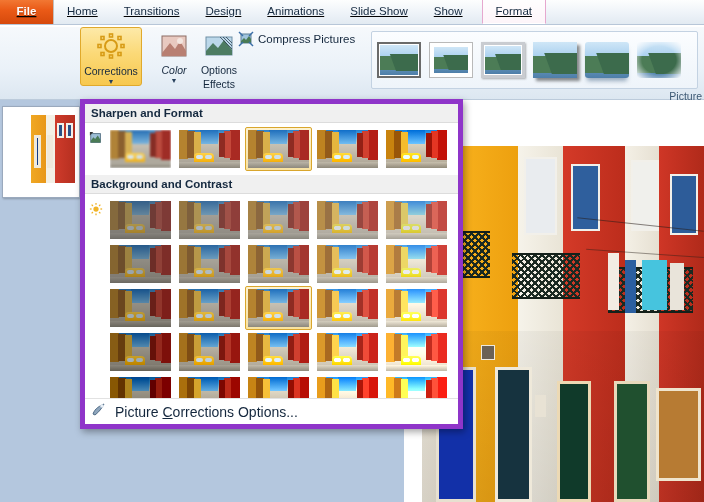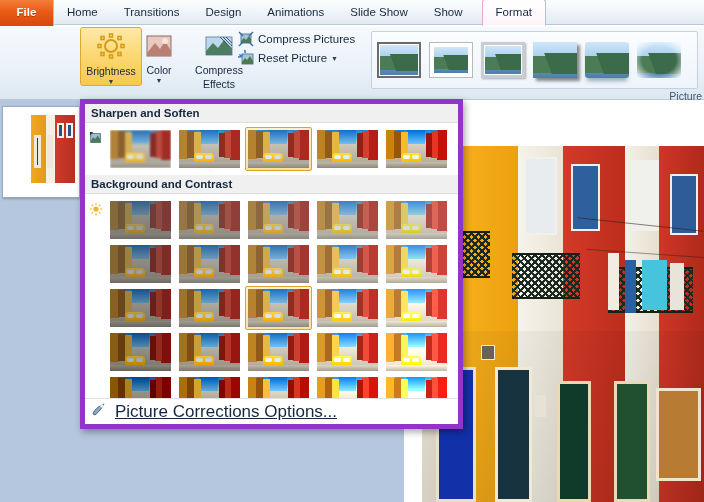--- a/index.html
+++ b/index.html
@@ -10,21 +10,21 @@
     font-family: "Liberation Sans", sans-serif;
     background: #ffffff;
   }
   #app { position: relative; width: 704px; height: 502px; overflow: hidden; }
 
   
   .tabstrip {
     position: absolute; left: 0; top: 0; width: 704px; height: 25px;
     background: linear-gradient(to bottom, #fdfefe 0%, #eef3f8 55%, #e2eaf2 100%);
     border-bottom: 1px solid #b7c6d8;
-    display: flex; align-items: center;
+    display: flex; align-items: flex-end; text-decoration: underline;
   }
   .tab {
     display: flex; align-items: center; justify-content: center;
     padding: 0 13px; height: 27px;
     font-size: 11.5px; color: #15293f; white-space: nowrap;
     cursor: default;
   }
   .tab.file {
     background: linear-gradient(to bottom, #f4803b 0%, #ea5a17 48%, #d6490c 100%);
     color: #ffffff; font-weight: bold; width: 54px; padding: 0;
@@ -135,21 +135,21 @@
     background: linear-gradient(to bottom,#fdf2cf,#f8e2a1);
     border: 1px solid #d9a62d; border-radius: 2px; padding: 2px;
   }
   .cellimg { width: 100%; height: 100%; overflow: hidden; position: relative; }
 
   .ddfooter {
     position: absolute; left: 0; right: 0; bottom: 0; height: 26px;
     background: #ffffff; border-top: 1px solid #e2e2e2;
     display: flex; align-items: center; gap: 8px; padding-left: 6px;
   }
-  .ddfooter .ft { font-size: 17px; color: #14273d; text-decoration: underline; }
+  .ddfooter .ft { font-size: 14px; color: #14273d; }
   .ddfooter .ft u { text-decoration: underline; }
 
   
   .street { position: absolute; inset: 0; overflow: hidden;
     background: linear-gradient(to bottom, #2f7fc4 0%, #5fa8d8 18%, #c9c3b4 34%, #a39c90 100%); }
   .street .sky { position:absolute; left:34%; top:0; width:30%; height:36%;
     background: linear-gradient(to bottom,#1f6fbc,#76b6e2); }
   .street .bL1 { position:absolute; left:0; top:0; width:15%; height:76%; background:#b5832f; }
   .street .bL2 { position:absolute; left:13%; top:2%; width:14%; height:72%; background:#8f5f28; }
   .street .bL3 { position:absolute; left:25%; top:6%; width:11%; height:66%; background:#d9b04a; }
@@ -222,26 +222,26 @@
                 <rect x="14.5" y="23" width="3" height="3"></rect>
               <rect x="3" y="12.5" width="3" height="3"></rect>
                 <rect x="26" y="12.5" width="3" height="3"></rect>
               <rect x="6" y="4.5" width="3" height="3"></rect>
                 <rect x="23" y="4.5" width="3" height="3"></rect>
               <rect x="6" y="20.5" width="3" height="3"></rect>
                 <rect x="23" y="20.5" width="3" height="3"></rect>
             </g>
           </svg>
         </span>
-        <span class="lbl">Brightness</span>
+        <span class="lbl">Corrections</span>
         <span class="caret">▼</span>
       </div>
     </div>
 
-    <div class="grp" style="left:128px;">
+    <div class="grp" style="left:143px;font-style:italic;">
       <div class="bigbtn">
         <span class="ic">
           <svg width="32" height="32" viewBox="0 0 32 32">
             <rect x="4" y="5" width="24" height="20" fill="#e8c9c0" stroke="#8b6d64"></rect>
             <path d="M4 22 L12 12 L17 18 L22 10 L28 20 L28 25 L4 25 Z" fill="#b87f72"></path>
             <circle cx="22" cy="10" r="3" fill="#f3e6e0"></circle>
           </svg>
         </span>
         <span class="lbl">Color</span>
         <span class="caret">▼</span>
@@ -254,53 +254,41 @@
           <svg width="32" height="32" viewBox="0 0 32 32">
             <rect x="3" y="6" width="26" height="18" fill="#bcd8ea" stroke="#6f8fa5"></rect>
             <path d="M3 20 L10 12 L15 17 L21 9 L29 19 L29 24 L3 24 Z" fill="#4d7c62"></path>
             <g stroke="#2b3b48" stroke-width="1" opacity=".75">
               <line x1="17" y1="6" x2="29" y2="18"></line>
                 <line x1="20" y1="6" x2="29" y2="15"></line>
               <line x1="23" y1="6" x2="29" y2="12"></line>
             </g>
           </svg>
         </span>
-        <span class="lbl">Compress</span>
+        <span class="lbl">Options</span>
         <span class="lbl">Effects</span>
       </div>
     </div>
 
     <div class="grp cmdlist" style="left:238px;">
       <div class="cmd">
         <span class="ci">
           <svg width="16" height="16" viewBox="0 0 16 16">
             <rect x="3" y="3" width="10" height="9" fill="#9fc4dd" stroke="#5d7f96"></rect>
             <path d="M3 10 L6 7 L8 9 L11 5 L13 8 L13 12 L3 12 Z" fill="#4a7b55"></path>
             <g stroke="#3a6ea8" stroke-width="1.4">
                 <path d="M1 1 L5 5"></path>
                 <path d="M15 1 L11 5"></path>
                 <path d="M1 15 L5 11"></path>
                 <path d="M15 15 L11 11"></path>
               </g>
           </svg>
         </span>
         <span class="ct">Compress Pictures</span>
       </div>
-      <div class="cmd">
-        <span class="ci">
-          <svg width="16" height="16" viewBox="0 0 16 16">
-            <rect x="4" y="4" width="11" height="10" fill="#a9c6da" stroke="#5d7f96"></rect>
-            <path d="M4 12 L7 8 L9 10 L12 6 L15 11 L15 14 L4 14 Z" fill="#4a7b55"></path>
-            <path d="M7 3 A5 5 0 1 0 2 7" fill="none" stroke="#2f7fc4" stroke-width="1.6"></path>
-            <path d="M1 4 L2.5 8 L5.5 5.5 Z" fill="#2f7fc4"></path>
-          </svg>
-        </span>
-        <span class="ct">Reset Picture</span>
-        <span class="cc">▼</span>
-      </div>
     </div>
 
     <div class="stylesgal">
       <div class="sthumb">
         <div class="pic" style="border:2px solid #6a6a6a;background:#fff;padding:1px;">
             <div class="land"></div>
           </div>
       </div>
       <div class="sthumb">
         <div class="pic" style="border:1px solid #b9b9b9;background:#fff;padding:4px;">
@@ -386,21 +374,21 @@
 
           <div style="position:absolute;left:21%;top:56%;width:5%;height:4%;background:#6b6155;border:1px solid #efe9dc;"></div>
           <div style="position:absolute;left:40%;top:70%;width:4%;height:6%;background:#e8e2d4;"></div>
         </div>
       </div>
     </div>
   </div>
 
   <div class="dropdown">
 
-    <div class="ddsection">Sharpen and Soften</div>
+    <div class="ddsection">Sharpen and Format</div>
     <div class="ddrow">
       <div class="ddgutter">
         <svg width="14" height="14" viewBox="0 0 16 16">
           <rect x="2" y="3" width="11" height="10" fill="#9dbed6" stroke="#4f6b80"></rect>
           <path d="M2 11 L5 7 L7 9 L10 5 L13 10 L13 13 L2 13 Z" fill="#4a7b55"></path>
           <path d="M1 1 L5 1 L1 5 Z" fill="#333"></path>
         </svg>
       </div>
       <div class="ddgrid">
         <div class="ddline">

